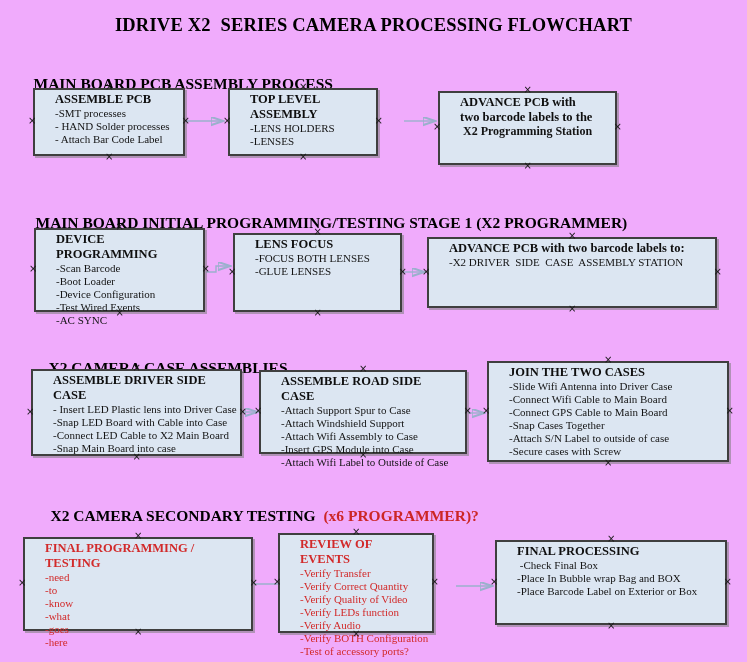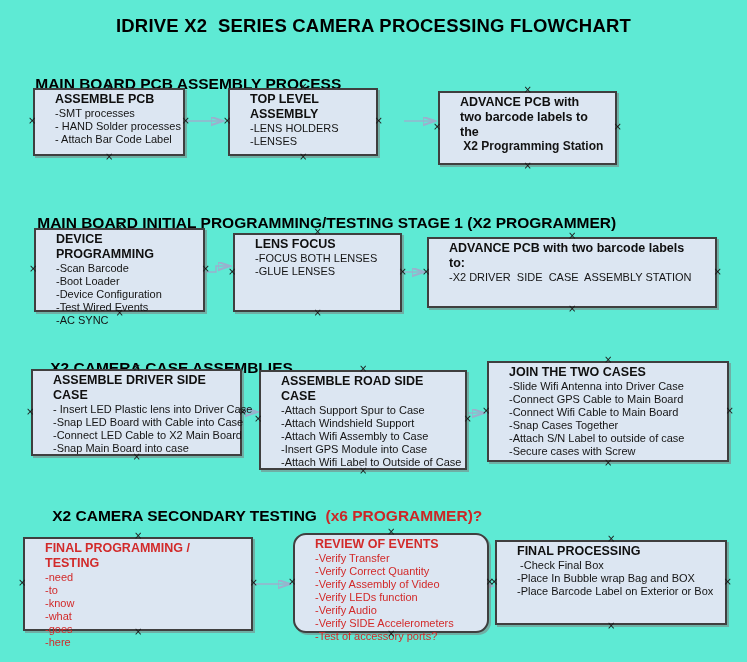--- a/index.html
+++ b/index.html
@@ -1,17 +1,17 @@
 <!DOCTYPE html>
 <html><head>
 <meta charset="utf-8">
 <style>
   html,body{margin:0;padding:0;background:#fff;}
-  .canvas{position:relative;width:747px;height:662px;background:#5eead4;
-          font-family:Liberation Sans, sans-serif;overflow:hidden;}
+  .canvas{position:relative;width:747px;height:662px;background:#f0abfc;
+          font-family:Liberation Serif, serif;overflow:hidden;}
   .title{position:absolute;top:15px;left:0;width:747px;text-align:center;
          font-weight:bold;font-size:18.5px;letter-spacing:.2px;white-space:pre;color:#000;}
   .sec-h{position:absolute;font-weight:bold;font-size:15.5px;white-space:pre;color:#000;}
   .sec-h .accent{color:#cc2626;}
   .fb{position:absolute;background:#dce6f2;border:2px solid #3f3f3f;
       box-shadow:2px 2px 0 rgba(125,125,125,.55);
       padding:2px 20px;box-sizing:border-box;overflow:visible;}
   .fb .hd{font-weight:bold;font-size:12.5px;line-height:15px;white-space:pre-wrap;color:#0f0f0f;}
   .fb .ln{font-size:11px;line-height:13px;white-space:pre;color:#141414;}
   .fb.red .hd,.fb.red .ln{color:#d22a2a;}
@@ -129,73 +129,73 @@
     <span class="cp cp-b"></span>
     <span class="cp cp-l"></span>
     <span class="cp cp-r"></span>
     <div class="hd">ASSEMBLE DRIVER SIDE CASE</div>
     <div class="ln">- Insert LED Plastic lens into Driver Case</div>
     <div class="ln">-Snap LED Board with Cable into Case</div>
     <div class="ln">-Connect LED Cable to X2 Main Board</div>
     <div class="ln">-Snap Main Board into case</div>
   </div>
 
-  <div class="fb" style="left:259px;top:370px;width:208px;height:100px;">
+  <div class="fb" style="left:259px;top:370px;width:208px;height:84px;">
     <span class="cp cp-t"></span>
     <span class="cp cp-b"></span>
     <span class="cp cp-l"></span>
     <span class="cp cp-r"></span>
     <div class="hd">ASSEMBLE ROAD SIDE CASE</div>
     <div class="ln">-Attach Support Spur to Case</div>
     <div class="ln">-Attach Windshield Support</div>
     <div class="ln">-Attach Wifi Assembly to Case</div>
     <div class="ln">-Insert GPS Module into Case</div>
     <div class="ln">-Attach Wifi Label to Outside of Case</div>
   </div>
 
   <div class="fb" style="left:487px;top:361px;width:242px;height:101px;">
     <span class="cp cp-t"></span>
     <span class="cp cp-b"></span>
     <span class="cp cp-l"></span>
     <span class="cp cp-r"></span>
     <div class="hd">JOIN THE TWO CASES</div>
     <div class="ln">-Slide Wifi Antenna into Driver Case</div>
+    <div class="ln">-Connect Wifi Cable to Main Board</div>
     <div class="ln">-Connect GPS Cable to Main Board</div>
-    <div class="ln">-Connect Wifi Cable to Main Board</div>
     <div class="ln">-Snap Cases Together</div>
     <div class="ln">-Attach S/N Label to outside of case</div>
     <div class="ln">-Secure cases with Screw</div>
   </div>
 
   <div class="fb red" style="left:23px;top:537px;width:230px;height:94px;">
     <span class="cp cp-t"></span>
     <span class="cp cp-b"></span>
     <span class="cp cp-l"></span>
     <span class="cp cp-r"></span>
     <div class="hd">FINAL PROGRAMMING / TESTING</div>
     <div class="ln">-need</div>
     <div class="ln">-to</div>
     <div class="ln">-know</div>
     <div class="ln">-what</div>
     <div class="ln">-goes</div>
     <div class="ln">-here</div>
   </div>
 
-  <div class="fb red" style="left:293px;top:533px;width:196px;height:100px;border-radius:13px;">
+  <div class="fb red" style="left:278px;top:533px;width:156px;height:100px;">
     <span class="cp cp-t"></span>
     <span class="cp cp-b"></span>
     <span class="cp cp-l"></span>
     <span class="cp cp-r"></span>
     <div class="hd">REVIEW OF EVENTS</div>
     <div class="ln">-Verify Transfer</div>
     <div class="ln">-Verify Correct Quantity</div>
-    <div class="ln">-Verify Assembly of Video</div>
+    <div class="ln">-Verify Quality of Video</div>
     <div class="ln">-Verify LEDs function</div>
     <div class="ln">-Verify Audio</div>
-    <div class="ln">-Verify SIDE Accelerometers</div>
+    <div class="ln">-Verify BOTH Configuration</div>
     <div class="ln">-Test of accessory ports?</div>
   </div>
 
   <div class="fb" style="left:495px;top:540px;width:232px;height:85px;">
     <span class="cp cp-t"></span>
     <span class="cp cp-b"></span>
     <span class="cp cp-l"></span>
     <span class="cp cp-r"></span>
     <div class="hd">FINAL PROCESSING</div>
     <div class="ln"> -Check Final Box</div>

